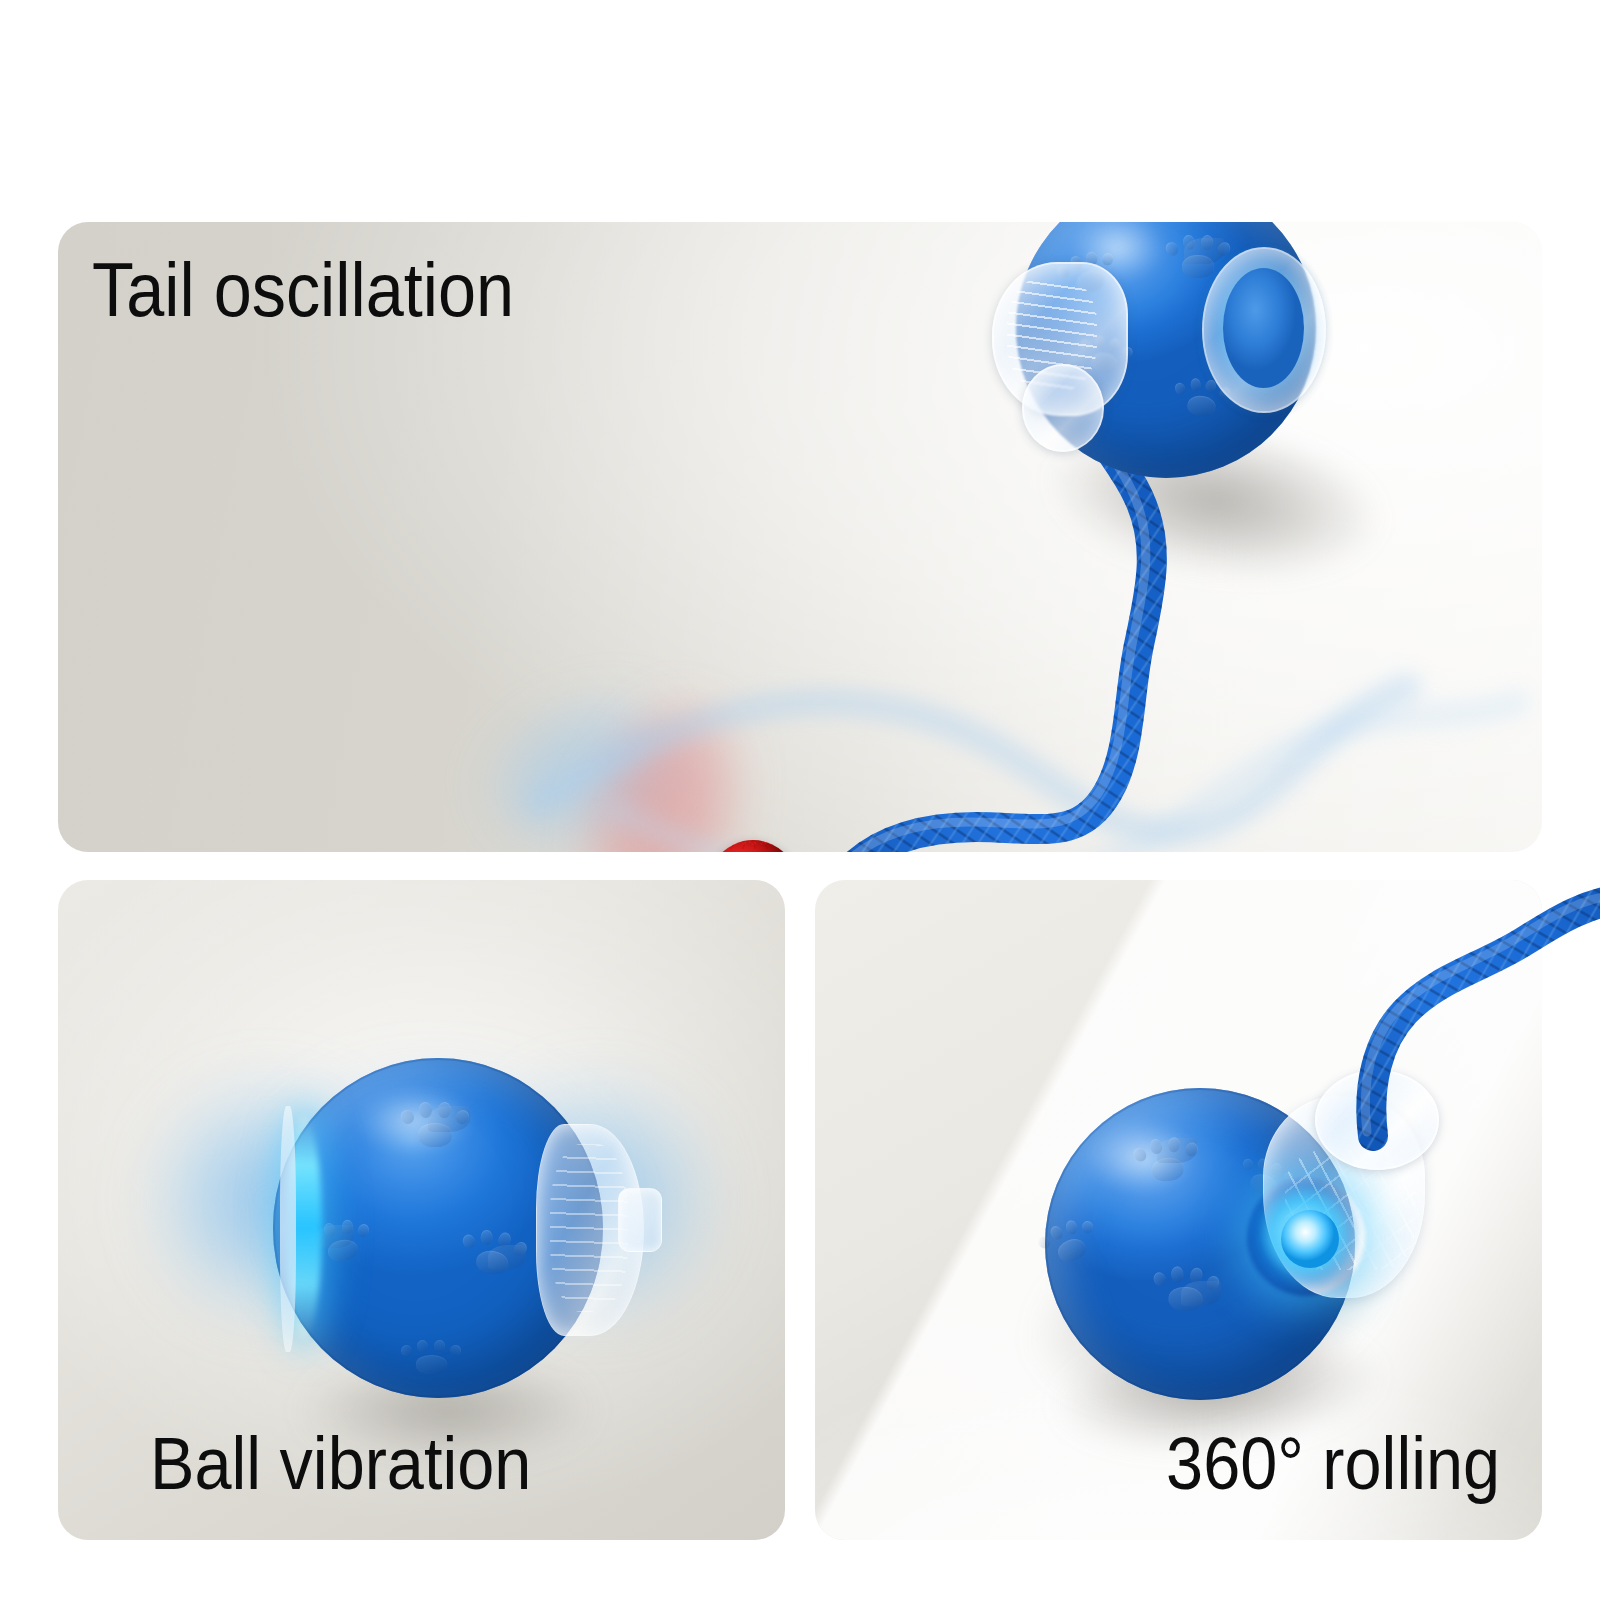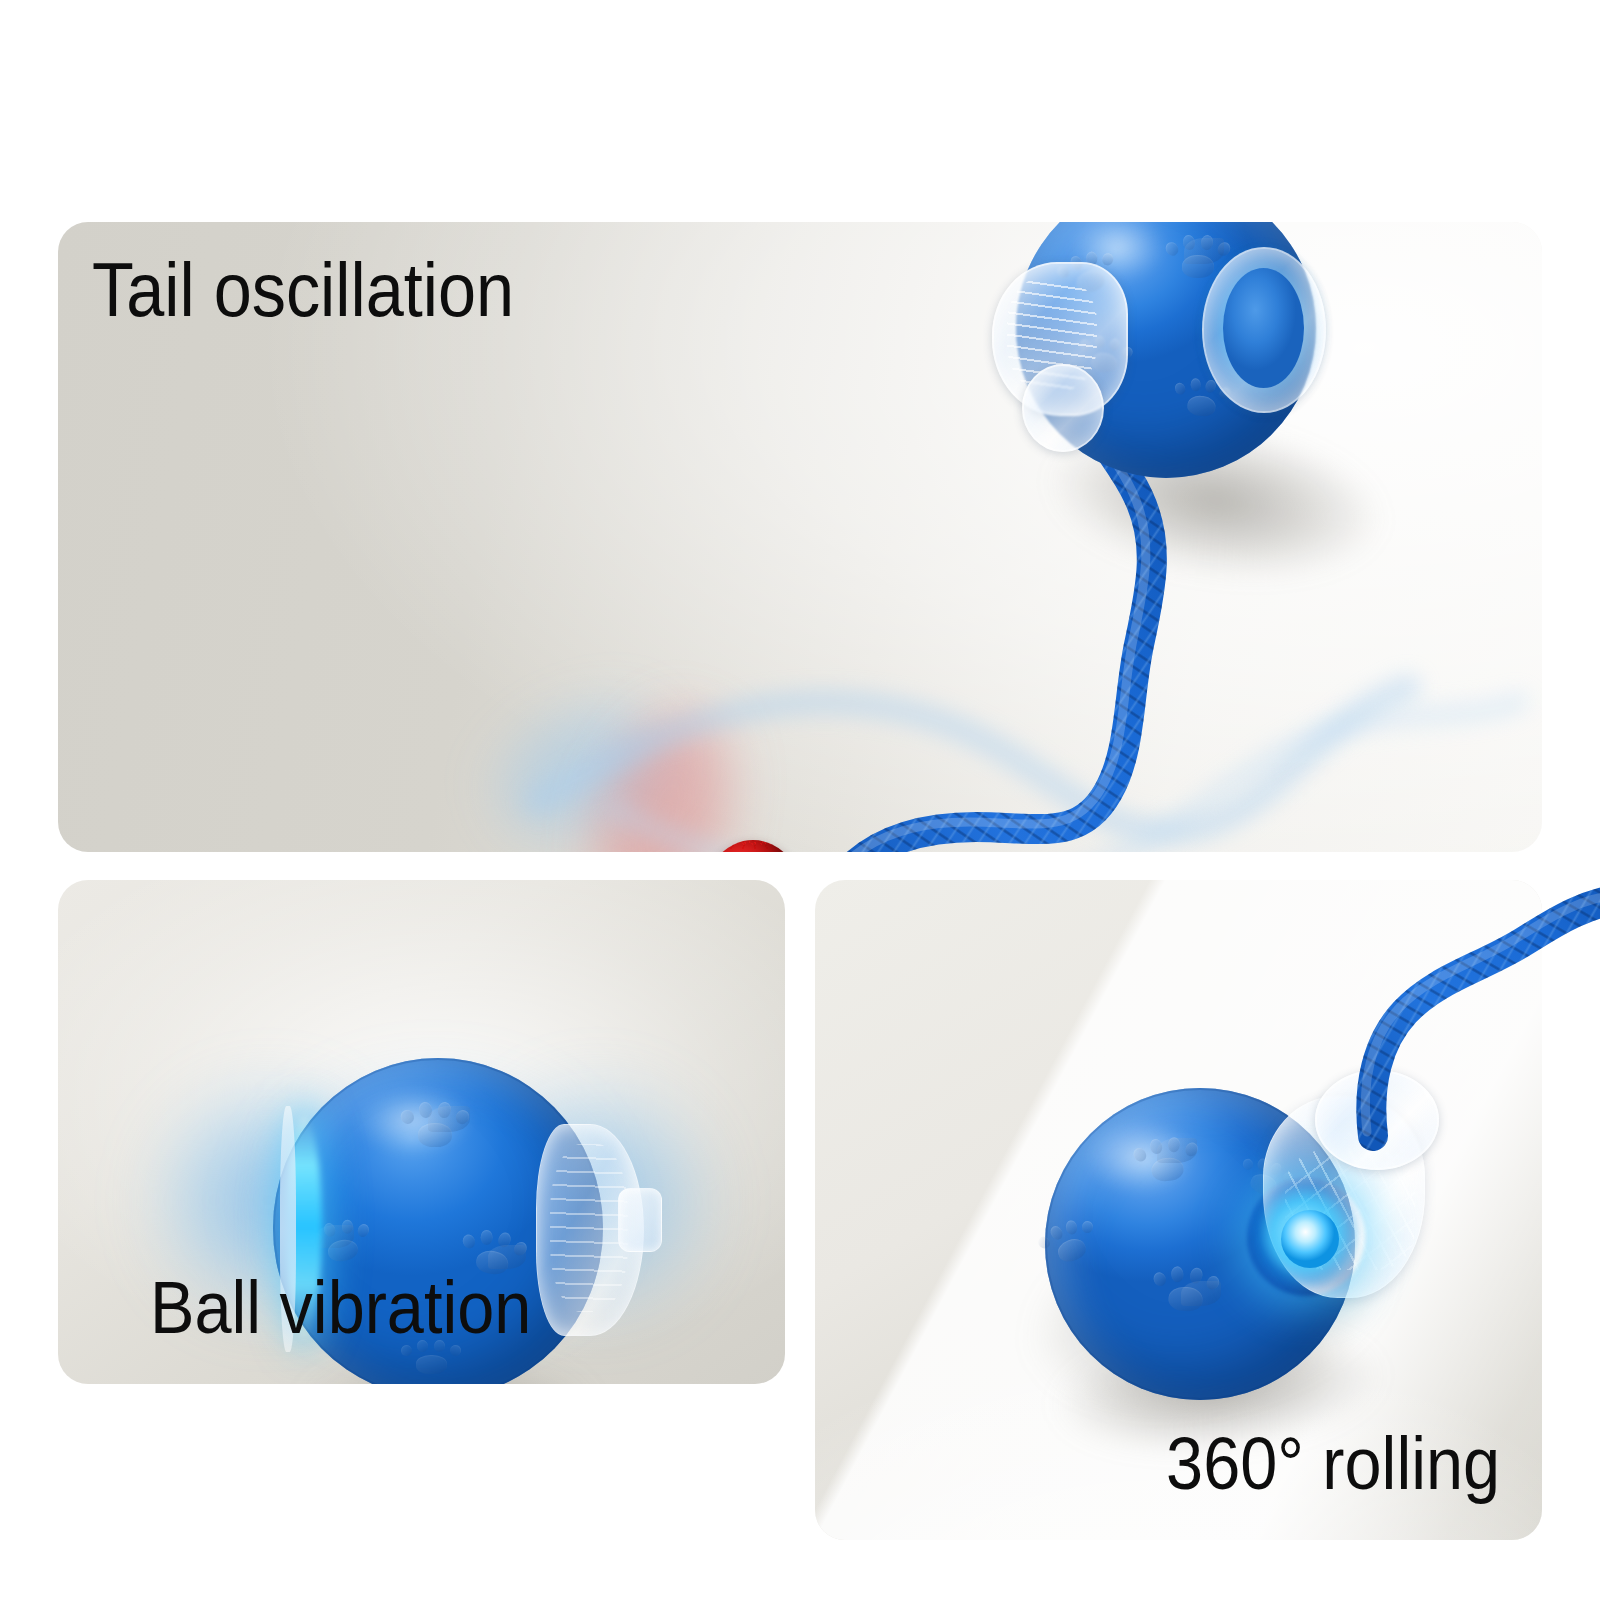--- a/index.html
+++ b/index.html
@@ -18,21 +18,21 @@
     transform:scaleX(.86);transform-origin:50% 50%;
     margin-top:6px;white-space:nowrap;
   }
 
   
   .panel{position:absolute;border-radius:30px;overflow:hidden;}
   .panel.overflow{overflow:visible;}
   .panel-clip{position:absolute;inset:0;border-radius:30px;overflow:hidden;}
 
   #panel-tail{left:58px;top:222px;width:1484px;height:630px;}
-  #panel-vib {left:58px;top:880px;width:727px;height:504px;}
+  #panel-vib {left:58px;top:880px;width:727px;height:660px;}
   #panel-roll{left:815px;top:880px;width:727px;height:660px;text-decoration:underline;}
 
   .bg-tail{
     position:absolute;inset:0;
     background:
       radial-gradient(120% 150% at 88% 20%, rgba(255,255,255,.97) 0%, rgba(255,255,255,.55) 34%, rgba(255,255,255,0) 62%),
       linear-gradient(100deg,#d3d1ca 0%,#d6d4cd 30%,#e4e2dc 56%,#f1f0ec 76%,#f6f5f2 100%);
   }
   .bg-vib{
     position:absolute;inset:0;

